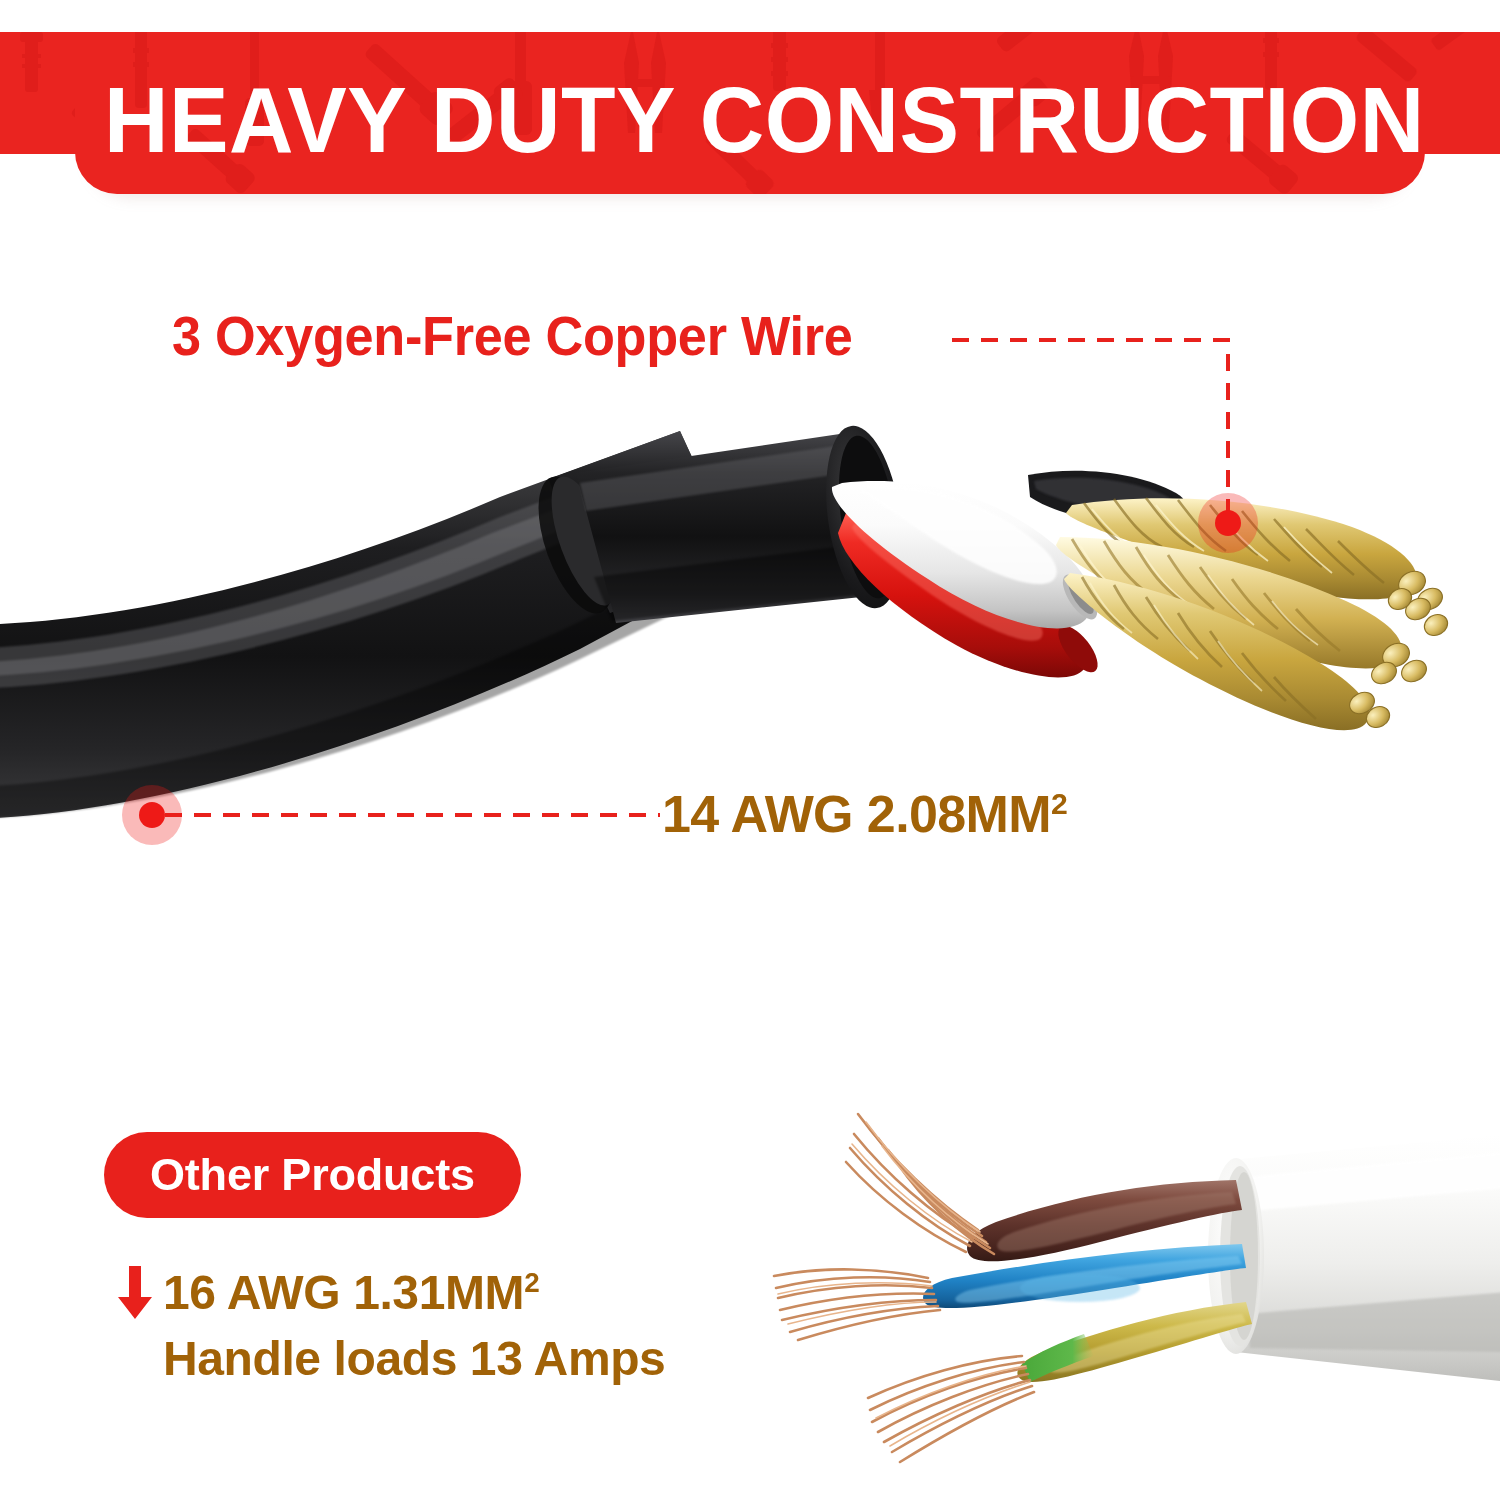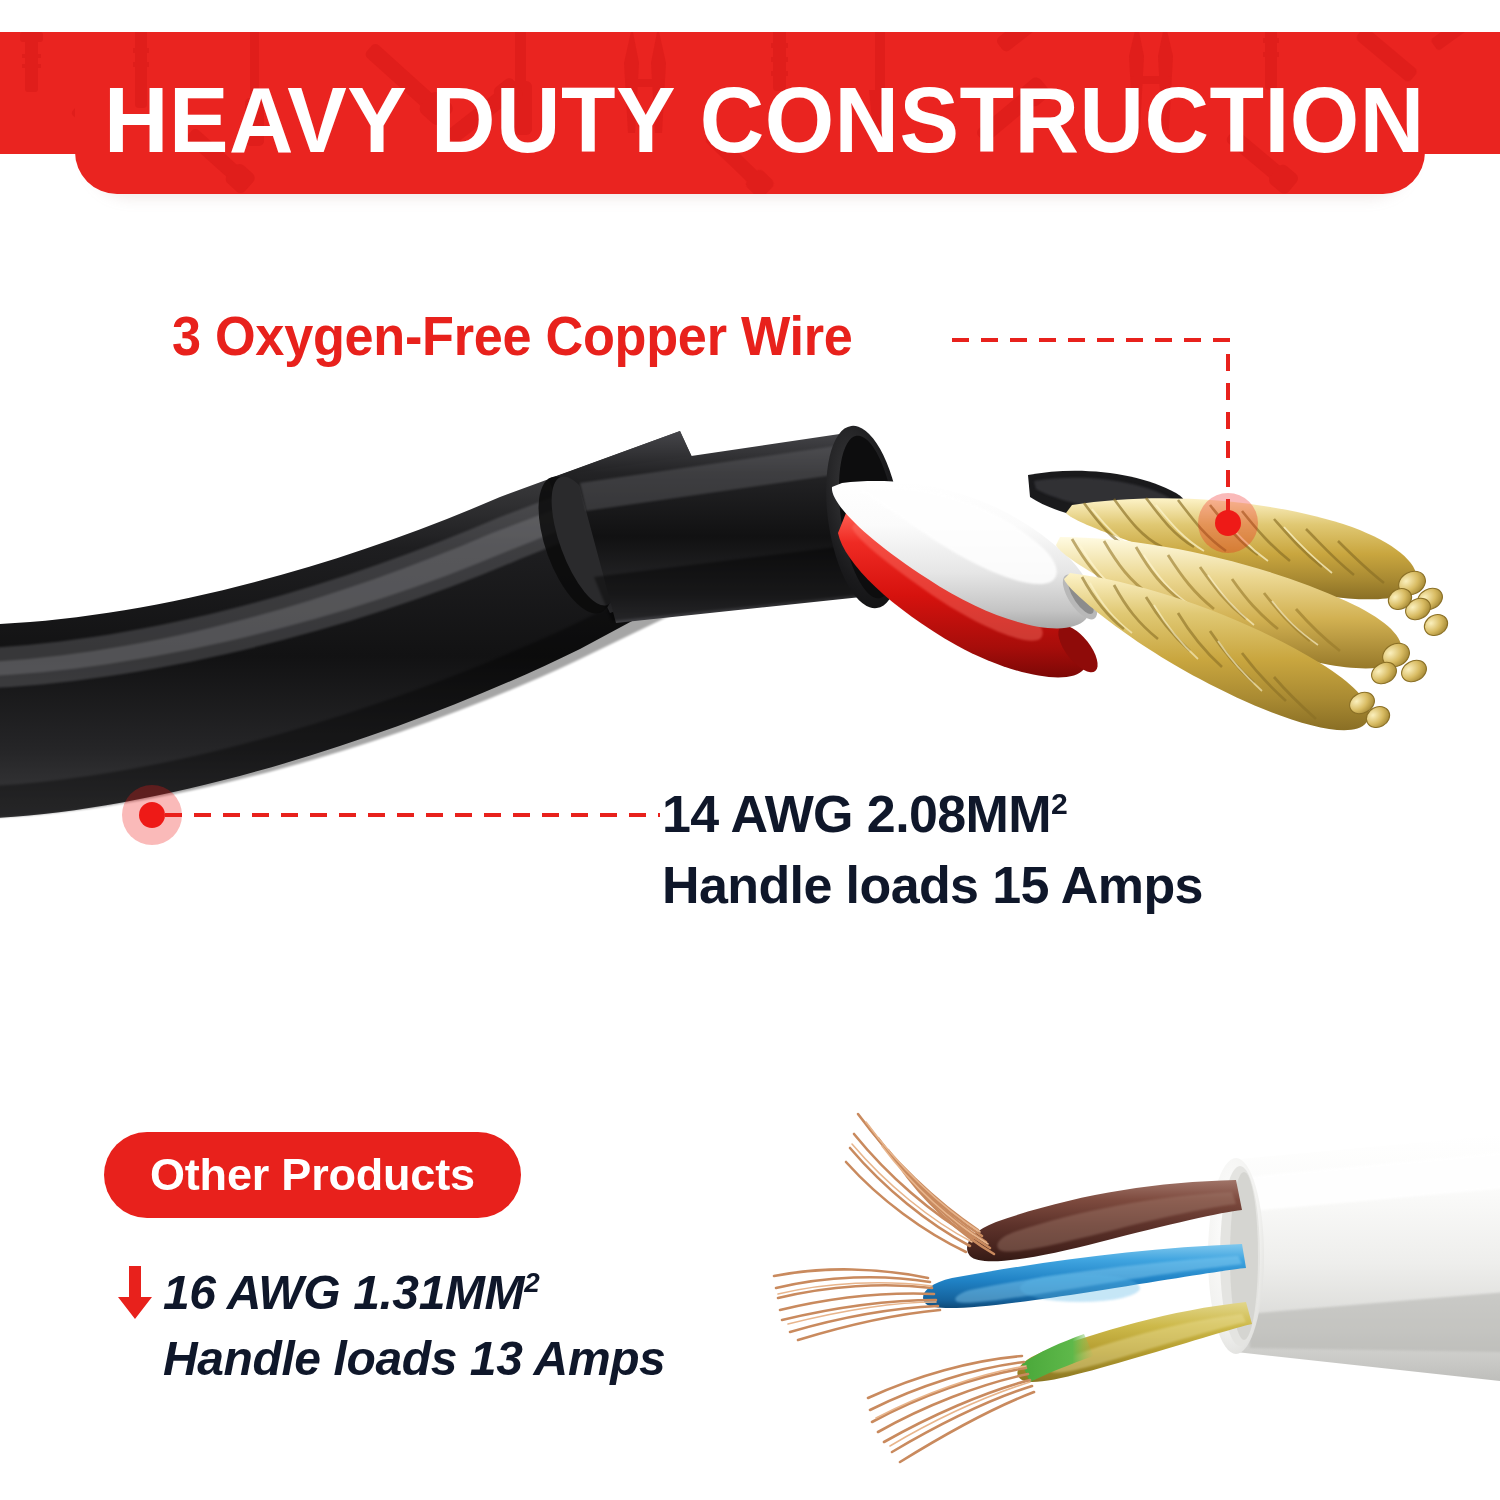--- a/index.html
+++ b/index.html
@@ -79,21 +79,21 @@
   
   .label-red {
     position: absolute;
     color: #e8211c;
     font-family: "Liberation Sans Narrow", "Liberation Sans", sans-serif;
     font-weight: bold;
     white-space: nowrap;
   }
   .spec-text {
     position: absolute;
-    color: #0f172a;
+    color: #a16207;
     font-family: "Liberation Sans", sans-serif;
     font-weight: bold;
     white-space: nowrap;
   }
   sup.sq {
     font-size: 0.58em;
     vertical-align: super;
     line-height: 0;
   }
 
@@ -118,21 +118,21 @@
   #spec-block-main .line { display: block; }
 
   
   #spec-block-other {
     left: 163px;
     top: 1228px;
     font-size: 48px;
     line-height: 66px;
     letter-spacing: -0.4px;
   }
-  #spec-block-other .line { display: block; font-style: italic; }
+  #spec-block-other .line { display: block; }
 
   .down-arrow {
     position: absolute;
     left: 114px;
     top: 1232px;
     width: 42px;
     height: 58px;
     z-index: 5;
   }
 
@@ -751,21 +751,20 @@
     <line x1="165" y1="783" x2="660" y2="783" stroke="#e8211c" stroke-width="4" stroke-dasharray="17 12"></line>
   </svg>
 
   <div class="marker-dot" style="left:1215px; top:478px;"></div>
   <div class="marker-dot" style="left:139px; top:770px;"></div>
 
   <div class="label-red" id="wire-count-label">3 Oxygen-Free Copper Wire</div>
 
   <div class="spec-text" id="spec-block-main">
     <span class="line"><span>14 AWG 2.08MM</span><sup class="sq">2</sup></span>
-    <span class="line">Handle loads 15 Amps</span>
   </div>
 
   <div class="pill-badge">Other Products</div>
 
   <svg class="down-arrow" viewBox="0 0 42 58">
     <path d="M 15 2 L 27 2 L 27 33 L 38 33 L 21 55 L 4 33 L 15 33 Z" fill="#e8211c"></path>
   </svg>
 
   <div class="spec-text" id="spec-block-other">
     <span class="line"><span>16 AWG 1.31MM</span><sup class="sq">2</sup></span>

